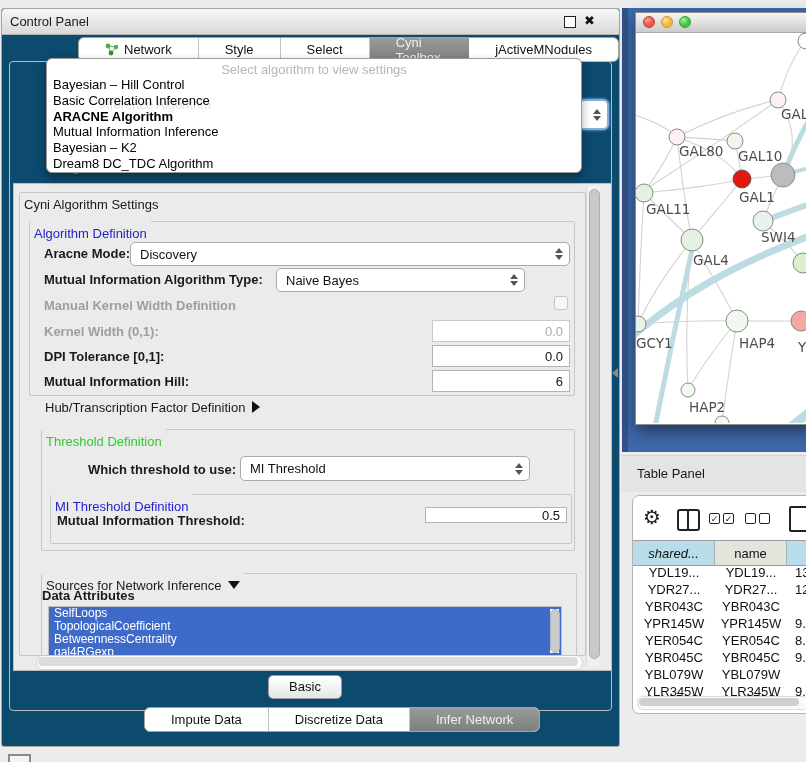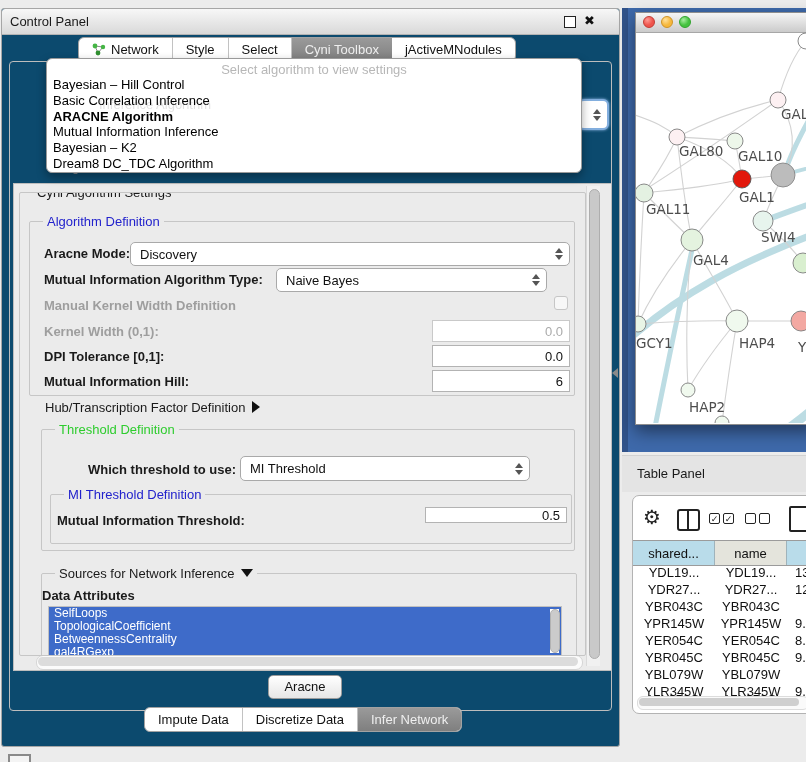--- a/index.html
+++ b/index.html
@@ -12,21 +12,21 @@
     border:1px solid #a6a6a6;border-radius:3px;}
   .cp-title{left:0;top:0;width:100%;height:25px;background:linear-gradient(#f7f7f7,#d9d9d9);
     border-bottom:1px solid #b3b3b3;border-radius:3px 3px 0 0;}
   .cp-title-text{left:8px;top:5px;font-size:13px;color:#1a1a1a;}
   .float-icon{left:562px;top:7px;width:10px;height:10px;border:1.5px solid #222;background:#fff;}
   .close-icon{left:582px;top:4px;font-size:13px;font-weight:bold;color:#111;}
 
   
   .tabbar{display:inline-flex;height:23px;border:1px solid #a2a2a2;border-radius:6px;
     background:#fff;overflow:hidden;font-size:13px;}
-  .tab{display:flex;align-items:center;padding:0 13px;color:#111;border-right:1px solid #c2c2c2;}
+  .tab{display:flex;align-items:center;padding:0 26px;color:#111;border-right:1px solid #c2c2c2;}
   .tab:last-child{border-right:none;}
   .tab.active{background:linear-gradient(#9a9a9a,#7f7f7f);color:#efefef;border-right:none;}
   .net-ic{width:14px;height:13px;margin-right:5px;}
 
   .wrapperA{left:7px;top:52px;width:601px;height:648px;border:1px solid #bdbdbd;border-radius:4px;}
 
   .combo-sliver{left:576px;top:90px;width:27px;height:27px;background:#fff;
     border:2px solid #82aede;border-radius:6px;box-shadow:0 0 3px #9cc2ef;z-index:4;}
   .occluded-text{left:70px;top:150px;font-size:13px;color:#9b9b9b;z-index:3;white-space:nowrap;}
 
@@ -39,21 +39,21 @@
   .popup-item.bold{font-weight:bold;}
 
   
   .settings-pane{left:11px;top:174px;width:597px;height:486px;border:1px solid #bdbdbd;background:#ebebeb;}
   .vscroll{left:572px;top:2px;width:13px;height:480px;background:#f1f1f1;border-left:1px solid #dadada;}
   .vthumb{left:1.5px;top:3px;width:9px;height:468px;background:#c9c9c9;border:1px solid #aeaeae;border-radius:6px;}
   .hscroll{left:22px;top:471px;width:545px;height:13px;background:#fbfbfb;border:1px solid #d6d6d6;border-radius:7px;}
   .hthumb{left:1px;top:1px;width:540px;height:9px;background:#dcdcdc;border-radius:6px;}
 
   .gb{border:1px solid #c6c6c6;border-radius:2px;}
-  .gb-title{position:absolute;top:-8px;left:13px;background:#ebebeb;padding:0 4px;font-size:13px;color:#1a1a1a;white-space:nowrap;}
+  .gb-title{position:absolute;top:-8px;left:0;background:#ebebeb;padding:12px 4px;font-size:13px;color:#1a1a1a;white-space:nowrap;}
   .gb-title.blue{color:#2222cc;}
   .gb-title.green{color:#2ecc2e;}
 
   .lbl{font-size:13px;font-weight:bold;color:#1a1a1a;white-space:nowrap;}
   .lbl.gray{color:#9e9e9e;}
   .combo{background:#fff;border:1px solid #a9a9a9;border-radius:5px;font-size:13px;color:#111;
     display:flex;align-items:center;padding-left:9px;box-sizing:border-box;}
   .stepper{position:absolute;right:6px;top:50%;transform:translateY(-50%);display:flex;flex-direction:column;gap:2px;}
   .stepper i{display:block;width:0;height:0;border-left:4px solid transparent;border-right:4px solid transparent;}
   .stepper .up{border-bottom:5px solid #555;}
@@ -97,21 +97,21 @@
   .tp-bar-text{left:15px;top:10px;font-size:13px;color:#1a1a1a;}
   .table-widget{left:632px;top:495px;width:200px;height:217px;background:#fff;border:1px solid #b3b3b3;border-radius:7px;}
   .gear{left:10px;top:9px;font-size:20px;color:#222;font-family:"DejaVu Sans",sans-serif;}
   .cols-icon{left:44px;top:13px;width:19px;height:18px;border:2px solid #222;border-radius:3px;}
   .cols-icon i{position:absolute;left:8px;top:0;width:2px;height:100%;background:#222;}
   .cb{width:11px;height:11px;border:1.5px solid #222;border-radius:2px;font-size:9px;font-weight:bold;
      color:#222;text-align:center;line-height:10px;box-sizing:border-box;background:#fff;}
   .doc-icon{left:156px;top:10px;width:18px;height:22px;border:2px solid #222;border-radius:2px;background:#fff;}
   .thead{left:0px;top:44px;width:200px;height:24px;display:flex;border-top:1px solid #9b9b9b;border-bottom:1px solid #9b9b9b;font-size:13px;}
   .th{display:flex;align-items:center;justify-content:center;border-right:1px solid #9fb3bb;box-sizing:border-box;color:#111;}
-  .th.blue{background:#b9dcea;}
+  .th.blue{background:#b9dcea;font-style:italic;}
   .th.gray{background:#e4e4dc;}
   .trow{left:0;width:200px;height:17px;display:flex;font-size:13px;color:#111;}
   .td{box-sizing:border-box;display:flex;align-items:center;}
   .td.c1{width:82px;justify-content:center;}
   .td.c2{width:72px;justify-content:center;}
   .td.c3{width:46px;padding-left:8px;}
   .t-hscroll{left:4px;top:200px;width:170px;height:12px;background:#fafafa;border:1px solid #dcdcdc;border-radius:6px;}
   .t-hthumb{position:absolute;left:1px;top:1px;width:160px;height:8px;background:#cfcfcf;border-radius:5px;}
 
   .bl-icon{left:8px;top:754px;width:19px;height:16px;border:2px solid #8a8a8a;background:#f4f4f4;}
@@ -194,21 +194,21 @@
           <span class="abs lbl" style="left:14px;top:24px;">Aracne Mode:</span>
           <div class="abs combo" style="left:100px;top:20px;width:440px;height:24px;">
             <span>Discovery</span>
             <span class="stepper">
                 <i class="up"></i>
                 <i class="dn"></i>
               </span>
           </div>
 
           <span class="abs lbl" style="left:14px;top:50px;">Mutual Information Algorithm Type:</span>
-          <div class="abs combo" style="left:246px;top:46px;width:271px;height:24px;">
+          <div class="abs combo" style="left:246px;top:46px;width:249px;height:24px;">
             <span>Naive Bayes</span>
             <span class="stepper">
                 <i class="up"></i>
                 <i class="dn"></i>
               </span>
           </div>
 
           <span class="abs lbl gray" style="left:14px;top:76px;">Manual Kernel Width Definition</span>
           <span class="abs checkbox" style="left:524px;top:74px;"></span>
 
@@ -254,21 +254,21 @@
             <div class="attr-item">BetweennessCentrality</div>
             <div class="attr-item">gal4RGexp</div>
             <div class="list-vscroll">
                 <div class="list-vthumb"></div>
               </div>
           </div>
         </div>
       </div>
     </div>
 
-    <div class="abs apply-btn">Aracne</div>
+    <div class="abs apply-btn">Basic</div>
 
     <div class="abs tabbar" style="left:142px;top:698px;">
       <span class="tab">
           <span>Impute Data</span>
         </span>
       <span class="tab">
           <span>Discretize Data</span>
         </span>
       <span class="tab active">
           <span>Infer Network</span>

